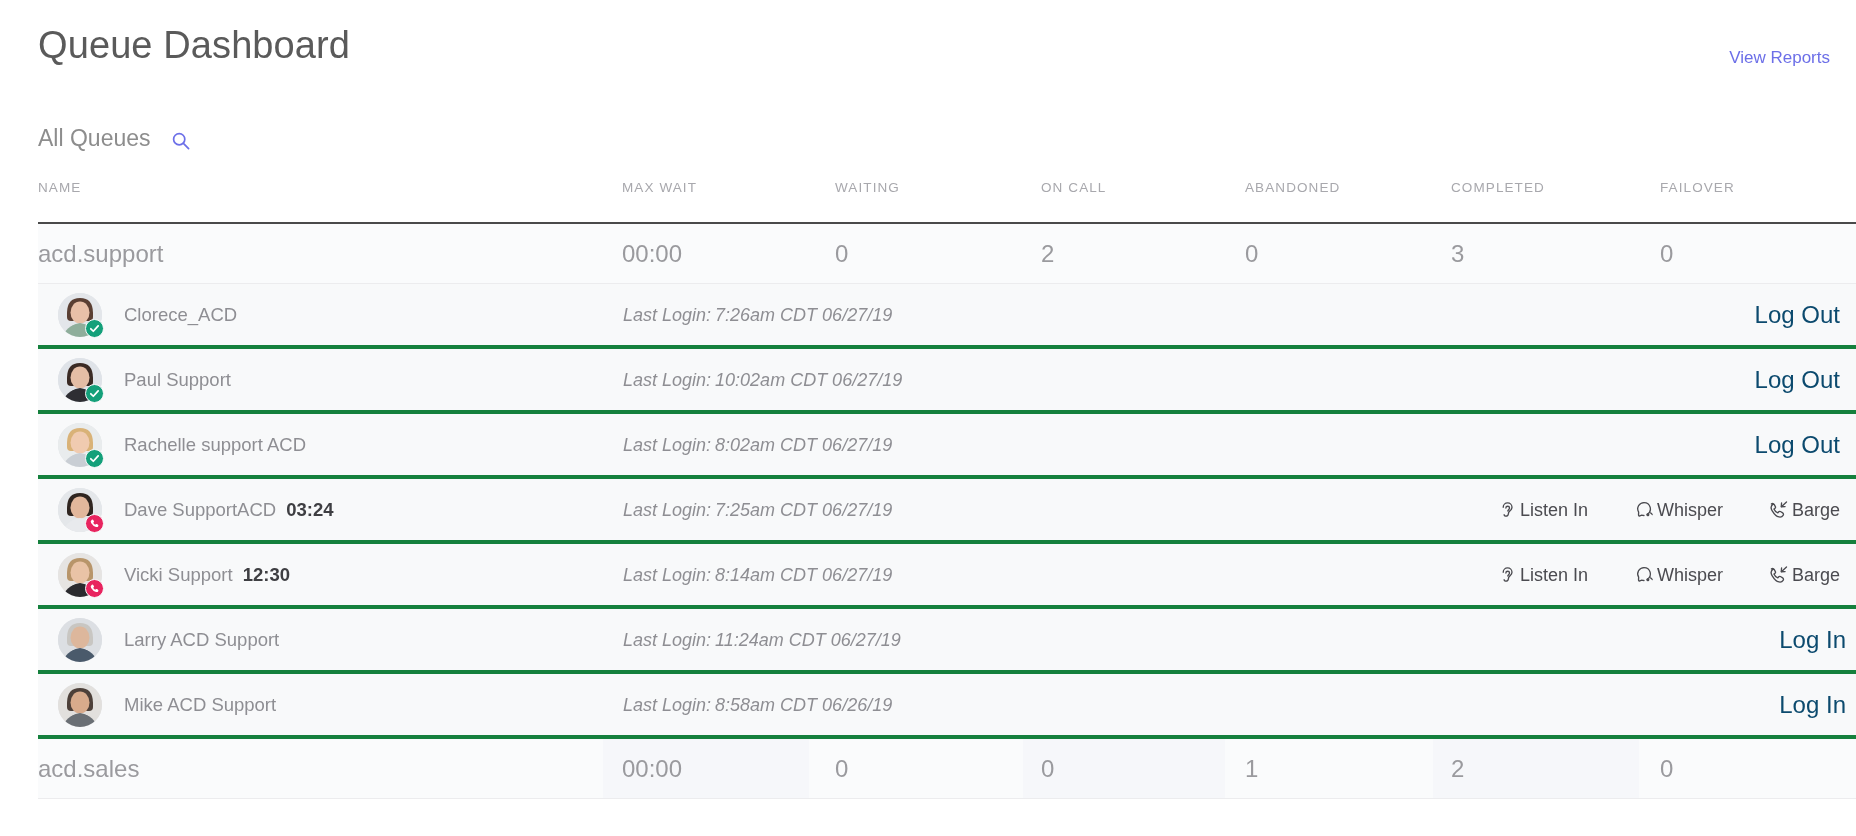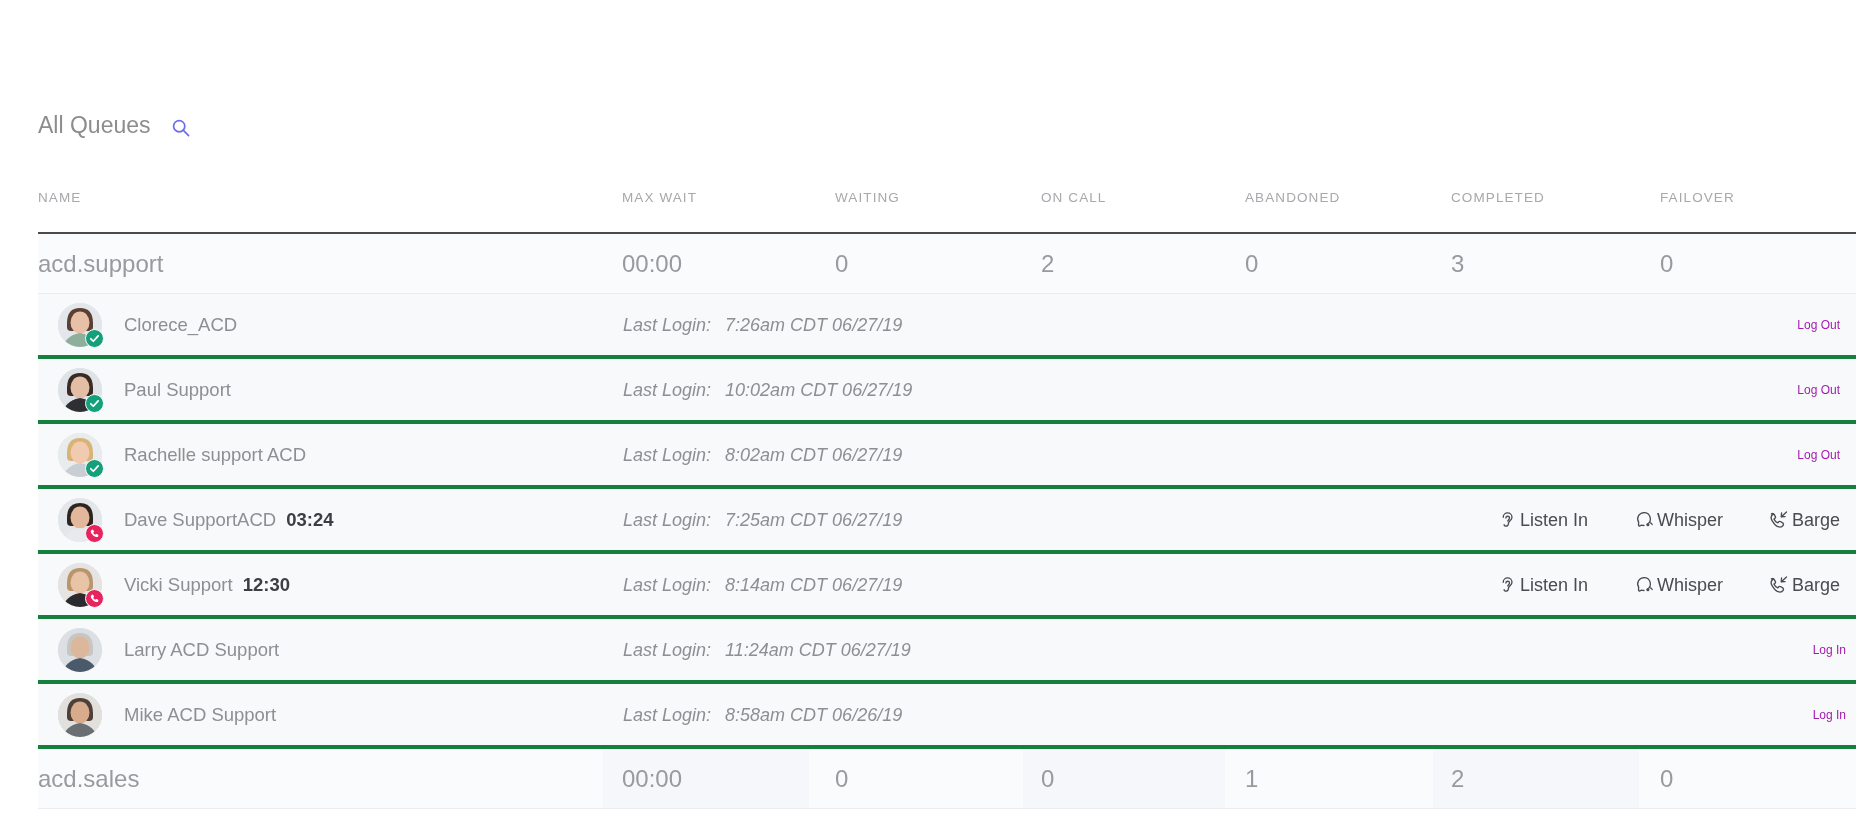--- a/index.html
+++ b/index.html
@@ -41,21 +41,21 @@
     color: #6c6fe8;
     text-decoration: none;
     cursor: pointer;
     white-space: nowrap;
   }
 
   
   .filter-row {
     position: absolute;
     left: 38px;
-    top: 112px;
+    top: 125px;
     display: flex;
     align-items: center;
     gap: 19px;
   }
   .filter-label {
     font-size: 23px;
     color: #8d8d8d;
     font-weight: 400;
     white-space: nowrap;
   }
@@ -65,21 +65,21 @@
     display: inline-block;
     position: relative;
     top: 2px;
     cursor: pointer;
   }
 
   
   .table {
     position: absolute;
     left: 0;
-    top: 190px;
+    top: 180px;
     width: 1856px;
   }
   .thead {
     position: relative;
     height: 42px;
   }
   .th {
     position: absolute;
     top: 0;
     font-size: 13.5px;
@@ -203,21 +203,21 @@
   .last-login {
     position: absolute;
     left: 585px;
     top: 50%;
     transform: translateY(-50%);
     font-size: 18px;
     font-style: italic;
     color: #8e8e93;
     white-space: nowrap;
   }
-  .last-login .ll-label { margin-right: 14px; }
+  .last-login .ll-label { margin-right: 4px; }
 
   .row-actions {
     position: absolute;
     right: 0px;
     top: 50%;
     transform: translateY(-50%);
     display: flex;
     align-items: center;
     gap: 44px;
     white-space: nowrap;
@@ -225,34 +225,38 @@
   .call-action {
     display: flex;
     align-items: center;
     gap: 2px;
     cursor: pointer;
     font-size: 18px;
     color: #4b4b50;
   }
   .call-action .ci { display: flex; align-items: center; }
   .link-action {
-    font-size: 12px;
-    color: #a21caf;
+    font-size: 24px;
+    color: #0c4a6e;
     text-decoration: none;
     cursor: pointer;
     white-space: nowrap;
   }
   .actions-right-pad { padding-right: 16px; }
   .actions-login-pad { padding-right: 10px; margin-left: 28px; }
 </style>
 </head>
 <body>
 
 <div class="page">
 
+  <div class="header">
+    <div class="page-title">Queue Dashboard</div>
+    <a class="view-reports">View Reports</a>
+  </div>
 
   <div class="filter-row">
     <span class="filter-label">All Queues</span>
     <span class="search-icon">
       <svg width="22" height="22" viewBox="0 0 22 22" fill="none">
         <circle cx="9.2" cy="9.2" r="5.6" stroke="#6c6fe8" stroke-width="1.7"></circle>
         <line x1="13.4" y1="13.4" x2="18.6" y2="18.6" stroke="#6c6fe8" stroke-width="1.7" stroke-linecap="round"></line>
       </svg>
     </span>
   </div>

